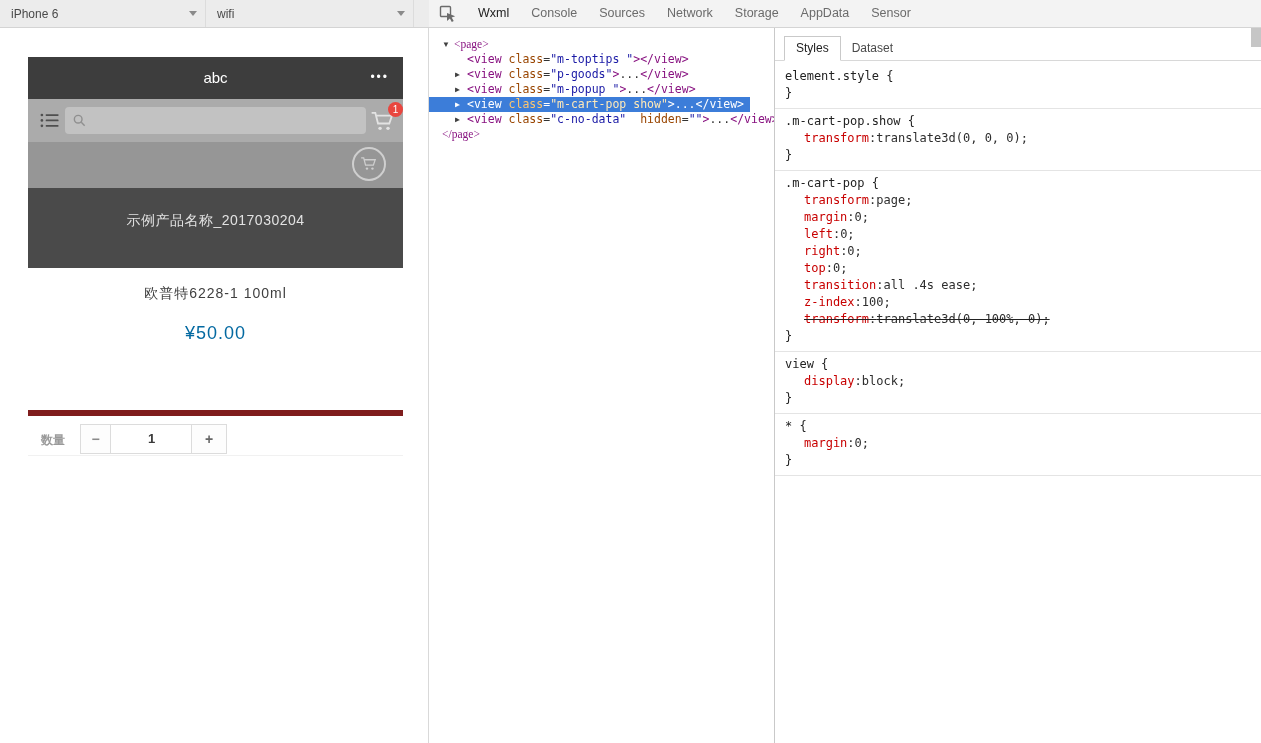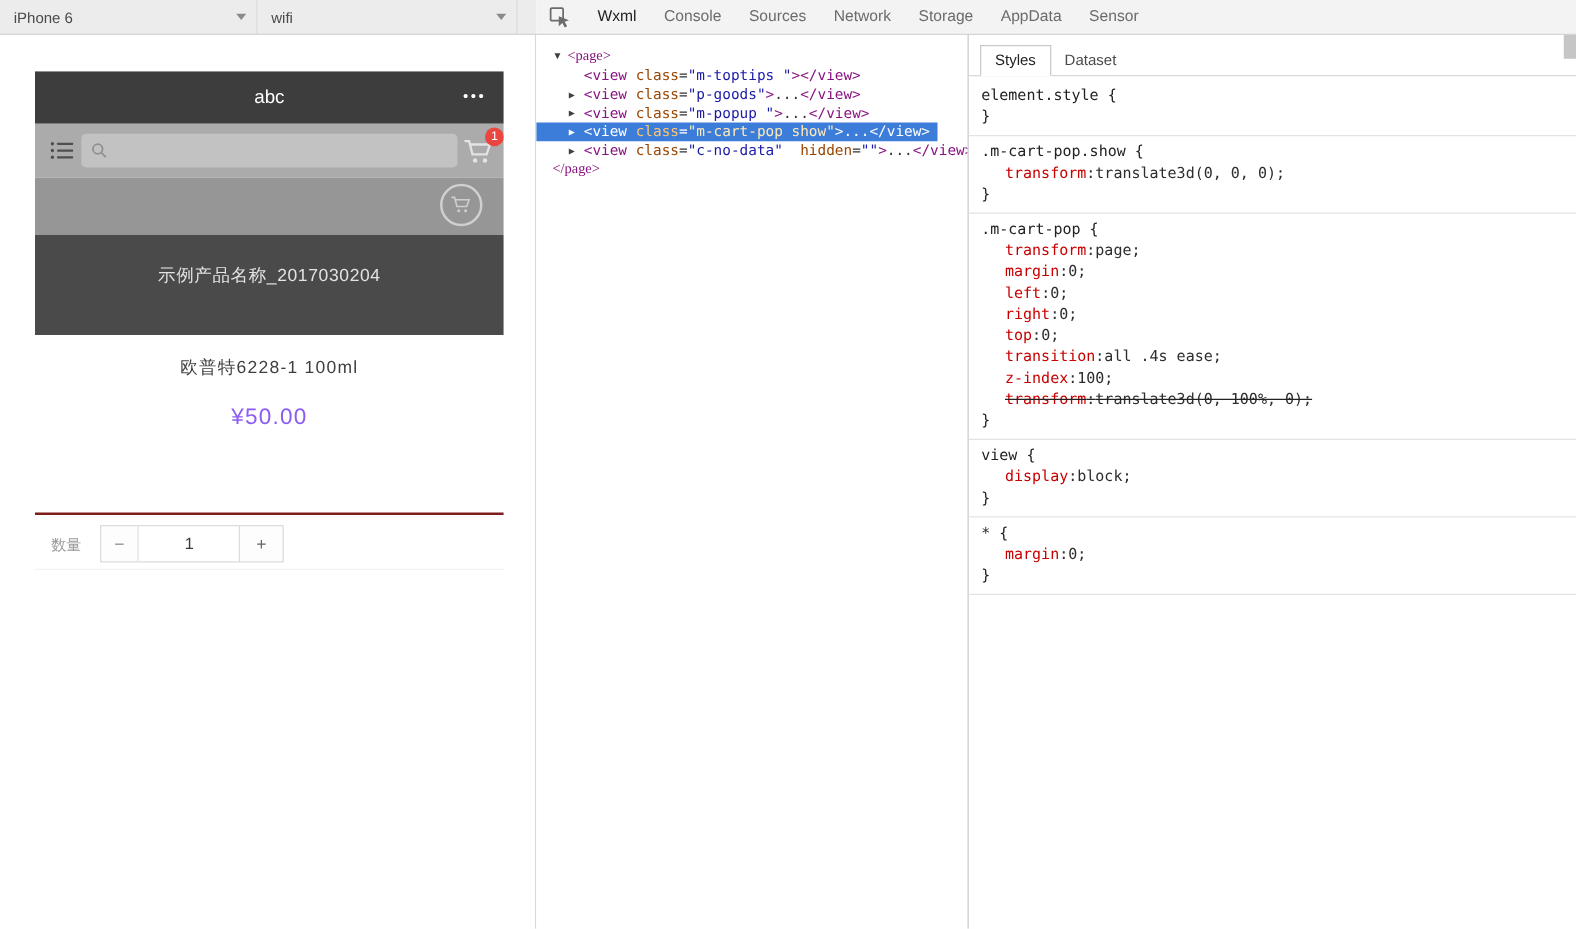--- a/index.html
+++ b/index.html
@@ -39,22 +39,22 @@
   .badge { position: absolute; top: -7px; right: -7px; min-width: 15px; height: 15px; border-radius: 8px; background: #e9463f; color: #fff; font-size: 10px; line-height: 15px; text-align: center; padding: 0 2px; }
 
   .p-image { position: absolute; top: 85px; left: 0; right: 0; height: 46px; background: #969696; }
   .float-cart { position: absolute; right: 17px; top: 5px; width: 34px; height: 34px; border: 2px solid #cfcfcf; border-radius: 50%; color: #cfcfcf; }
   .float-cart .icn { position: absolute; left: 6px; top: 6px; width: 18px; height: 17px; }
 
   .p-band { position: absolute; top: 131px; left: 0; right: 0; height: 80px; background: #4a4a4a; color: #e3e3e3; font-size: 14px; text-align: center; padding-top: 24px; letter-spacing: .5px; }
 
   .p-popup { position: absolute; top: 211px; left: 0; right: 0; height: 400px; background: #fff; }
   .pop-name { position: absolute; top: 17px; left: 0; right: 0; text-align: center; font-size: 14px; color: #3f3f3f; letter-spacing: 1px; }
-  .pop-price { position: absolute; top: 55px; left: 0; right: 0; text-align: center; font-size: 18px; color: #8b5cf6; letter-spacing: 1px; }
-  .qty-row { position: absolute; top: 142px; left: 0; right: 0; height: 46px; border-top: 2px solid #7f1d1d; border-bottom: 1px solid #f1f1f1; }
+  .pop-price { position: absolute; top: 55px; left: 0; right: 0; text-align: center; font-size: 18px; color: #0369a1; letter-spacing: 1px; }
+  .qty-row { position: absolute; top: 142px; left: 0; right: 0; height: 46px; border-top: 6px solid #7f1d1d; border-bottom: 1px solid #f1f1f1; font-weight: bold; }
   .qty-label { position: absolute; left: 13px; top: 16px; font-size: 12px; color: #9a9a9a; }
   .stepper { position: absolute; left: 52px; top: 8px; height: 30px; display: flex; font-size: 14px; }
   .step-btn { width: 31px; border: 1px solid #dcdcdc; background: #fdfdfd; text-align: center; line-height: 28px; color: #8a8a8a; }
   .step-btn.plus { width: 36px; margin-left: -1px; color: #666; }
   .step-val { width: 81px; border-top: 1px solid #dcdcdc; border-bottom: 1px solid #dcdcdc; background: #fff; text-align: center; line-height: 28px; color: #3a3a3a; font-size: 13px; }
   .confirm { position: absolute; top: 357px; left: 0; right: 0; height: 43px; background: #fbab45; color: #fff; font-size: 16px; text-align: center; line-height: 43px; letter-spacing: 2px; }
 
   .p-tabbar { position: absolute; top: 611px; left: 0; right: 0; height: 75px; background: #fbfbfb; border-top: 1px solid #dadada; display: flex; }
   .tb-item { flex: 1; display: flex; flex-direction: column; align-items: center; }
   .tb-icon { width: 24px; height: 24px; margin-top: 9px; color: #8a8a8a; }

